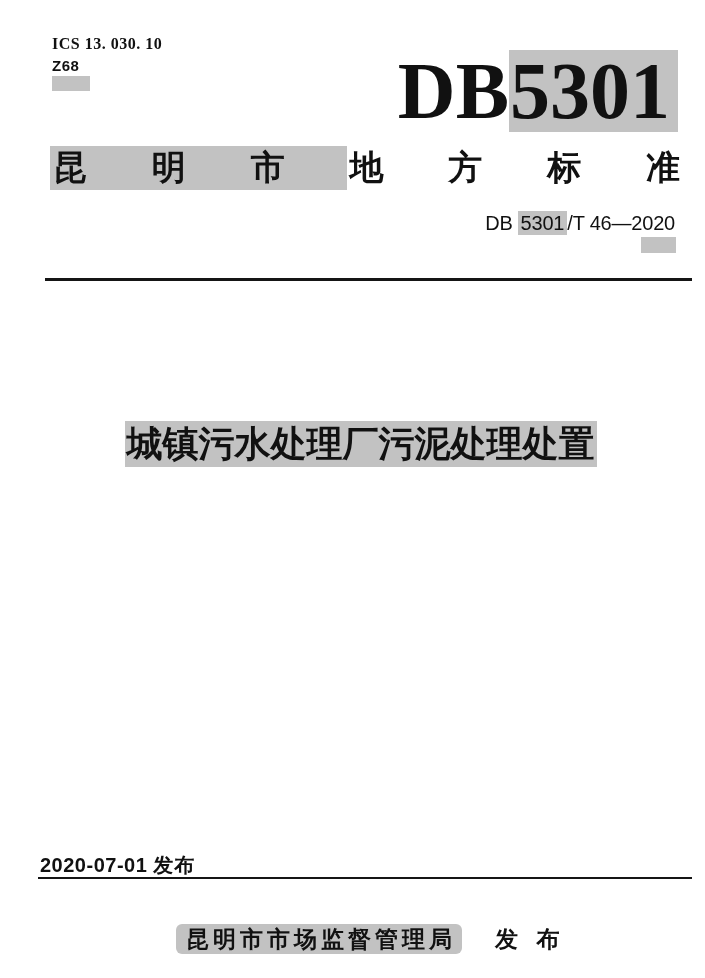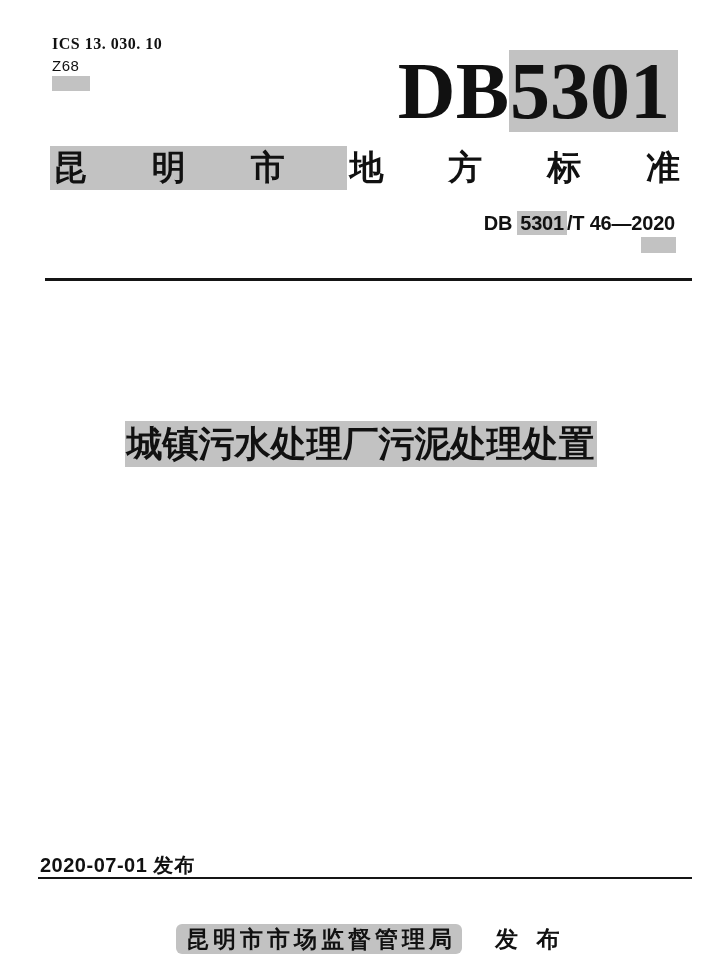--- a/index.html
+++ b/index.html
@@ -25,21 +25,21 @@
 
   
   .ics {
     position: absolute; left: 52px; top: 15px;
     font-family: "Liberation Serif", "DejaVu Serif", serif;
     font-size: 16px; font-weight: 600; letter-spacing: 0.5px;
     white-space: pre;
   }
   .doc-class {
     position: absolute; left: 52px; top: 37px;
-    font-size: 15px; font-weight: 400; letter-spacing: 0.5px;
+    font-size: 15px; font-weight: 700; letter-spacing: 0.5px;
   }
   .box-topleft {
     position: absolute; left: 52px; top: 56px;
     width: 38px; height: 15px; background: var(--highlight);
   }
 
   
   .bigcode {
     position: absolute; top: 30px; right: 27px; height: 82px;
     display: flex; align-items: stretch;
@@ -60,21 +60,21 @@
   }
   .stdname {
     position: absolute; left: 53px; top: 126px; width: 627px; height: 44px;
     display: flex; justify-content: space-between; align-items: center;
     font-size: 34px; font-weight: 700;
   }
 
   
   .refcode {
     position: absolute; top: 192px; right: 30px;
-    font-size: 20px; font-weight: 700; letter-spacing: -0.2px;
+    font-size: 20px; font-weight: 400; letter-spacing: -0.2px;
     white-space: nowrap;
   }
   .refcode .ref-prefix { margin-right: 5px; }
   .refcode .ref-number { background: var(--highlight); padding: 1px 3px; }
   .box-ref {
     position: absolute; left: 641px; top: 217px;
     width: 35px; height: 16px; background: var(--highlight);
   }
 
   .rule { position: absolute; background: var(--rule); }

